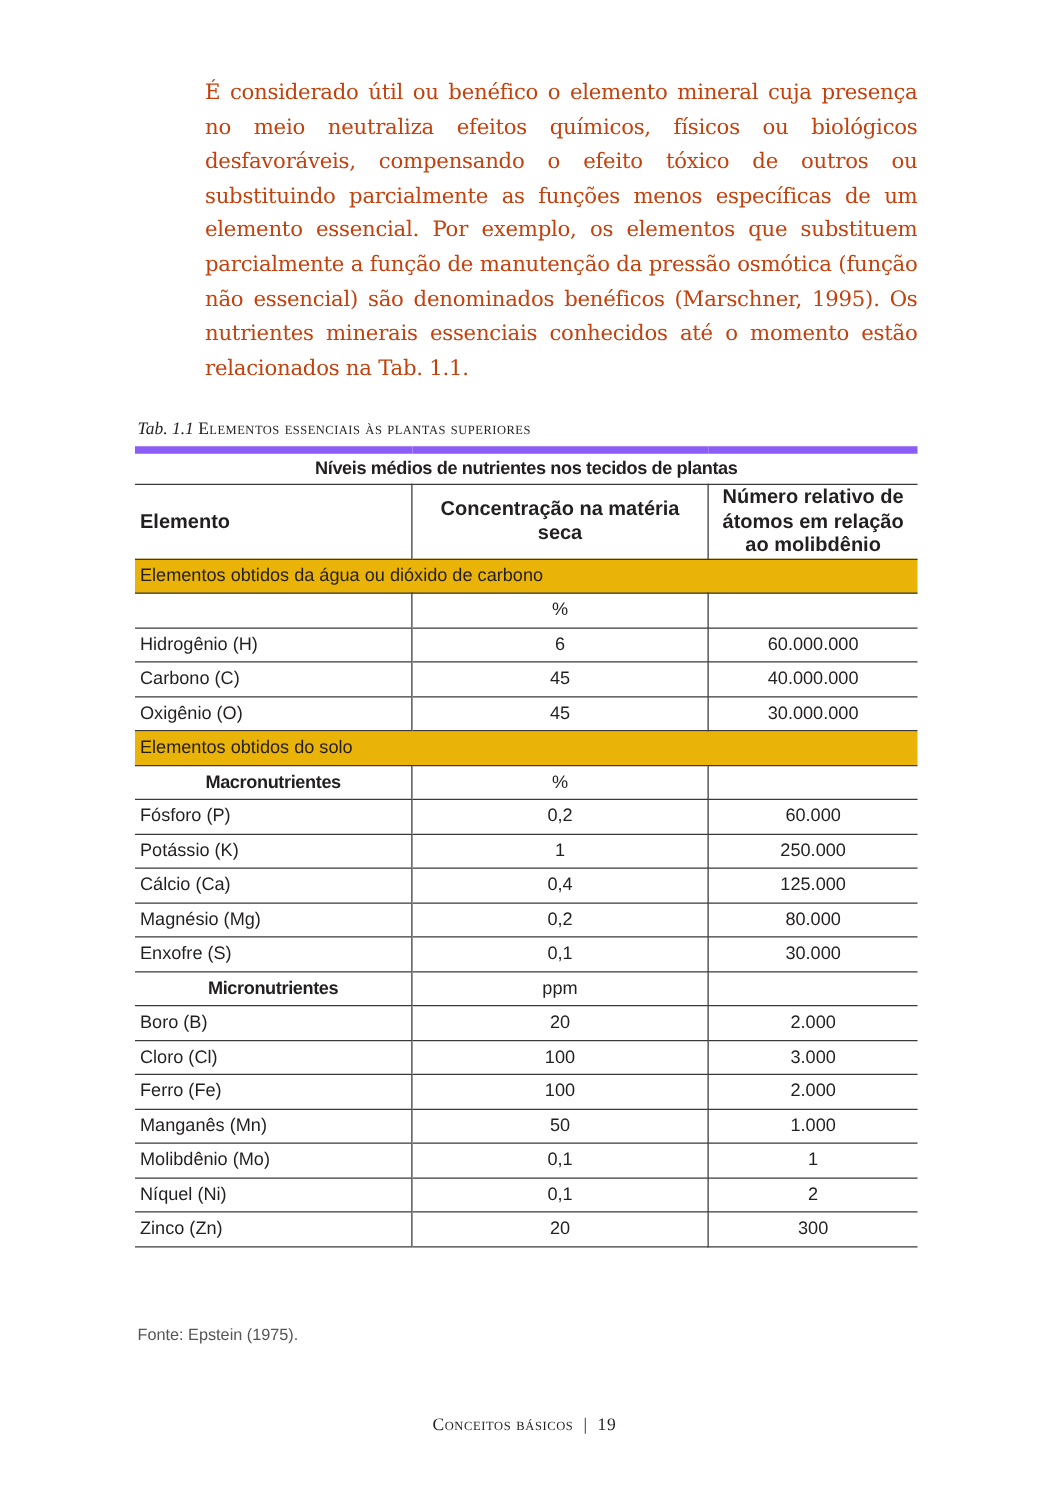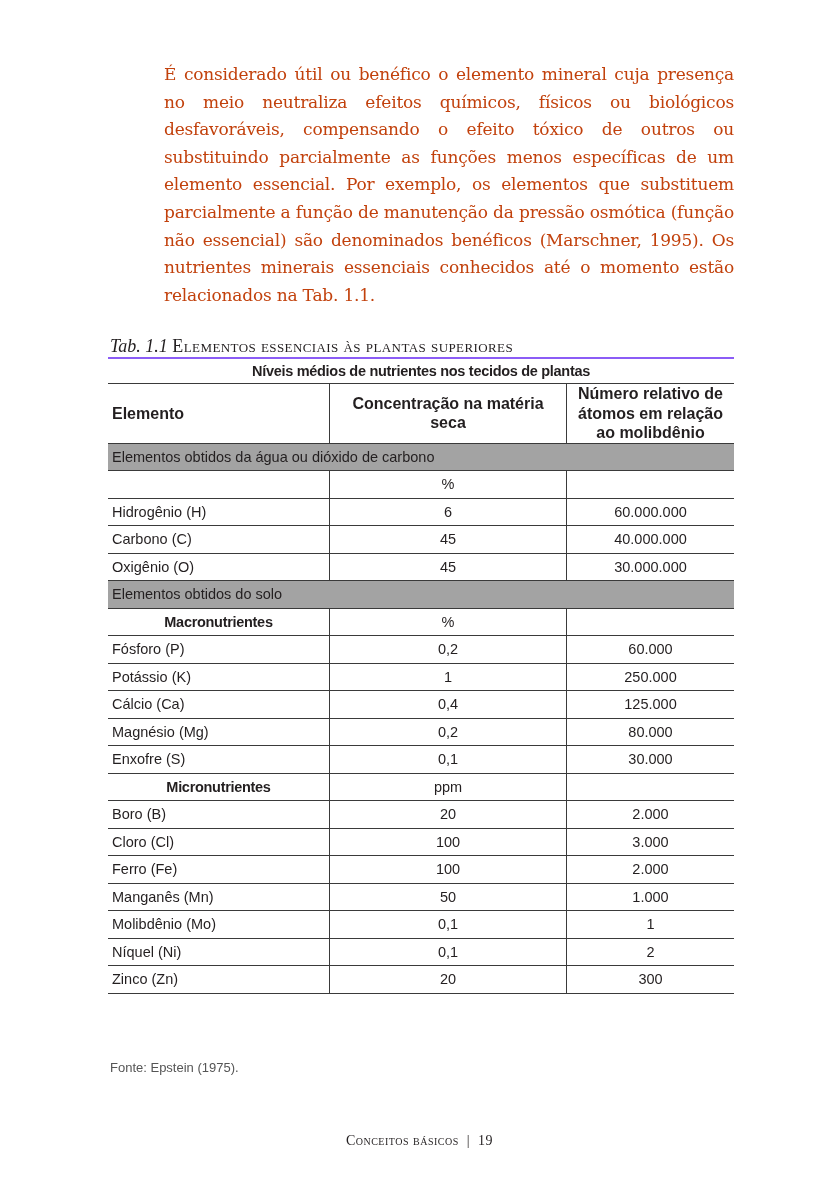--- a/index.html
+++ b/index.html
@@ -6,39 +6,39 @@
   body { width: 839px; height: 1200px; position: relative; overflow: hidden; color: #231f20; }
   .paragraph {
     position: absolute; left: 164px; top: 44px; width: 570px;
     font-family: "DejaVu Serif", "Liberation Serif", serif;
     font-size: 17px; line-height: 27.6px; text-align: justify;
     color: #c2410c; letter-spacing: -0.2px;
   }
   .caption {
     position: absolute; left: 110px; top: 336px; width: 624px;
     font-family: "Liberation Serif", "DejaVu Serif", serif;
-    font-size: 18px; color: #231f20;
+    font-size: 14px; color: #231f20;
   }
   .caption .tab-label { font-style: italic; }
   .caption .tab-title { font-variant: small-caps; letter-spacing: 0.4px; }
   table.nutrients {
     position: absolute; left: 108px; top: 357px; width: 626px;
     border-collapse: collapse;
     font-family: "Liberation Sans", "DejaVu Sans", sans-serif;
     font-size: 14.5px; color: #231f20;
   }
   table.nutrients td, table.nutrients th { padding: 0 4px; height: 26.5px; border-bottom: 1.5px solid #3a3a3a; }
-  table.nutrients tr.top-rule td { border-top: 2px solid #8b5cf6; }
+  table.nutrients tr.top-rule td { border-top: 6px solid #8b5cf6; }
   .col1 { width: 213px; text-align: left; margin-left: 40px; }
   .col2 { width: 228px; text-align: center; border-left: 1.5px solid #3a3a3a; border-right: 1.5px solid #3a3a3a; }
   .col3 { text-align: center; }
   .superhead { text-align: center; font-weight: bold; font-size: 14.5px; height: 24px !important; letter-spacing: -0.3px; }
   .headrow td { height: 58px !important; font-weight: bold; font-size: 16px; line-height: 19px; }
   .headrow .col3 { line-height: 19.5px; }
-  .group-row td { background: #a3a3a3; text-align: left; border-bottom: none; height: 27px; }
+  .group-row td { background: #eab308; text-align: left; border-bottom: none; height: 27px; }
   .group-row + tr td { border-top: none; }
   .subhead { font-weight: bold; text-align: center !important; letter-spacing: -0.3px; }
   .source {
     position: absolute; left: 110px; top: 1060px;
     font-family: "Liberation Sans", "DejaVu Sans", sans-serif;
     font-size: 13px; color: #555;
   }
   .footer {
     position: absolute; left: 0; width: 839px; top: 1133px; text-align: center;
     font-family: "Liberation Serif", "DejaVu Serif", serif;

